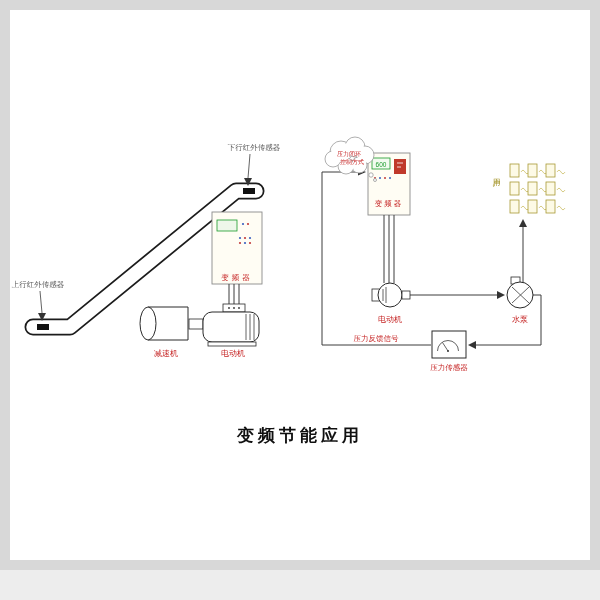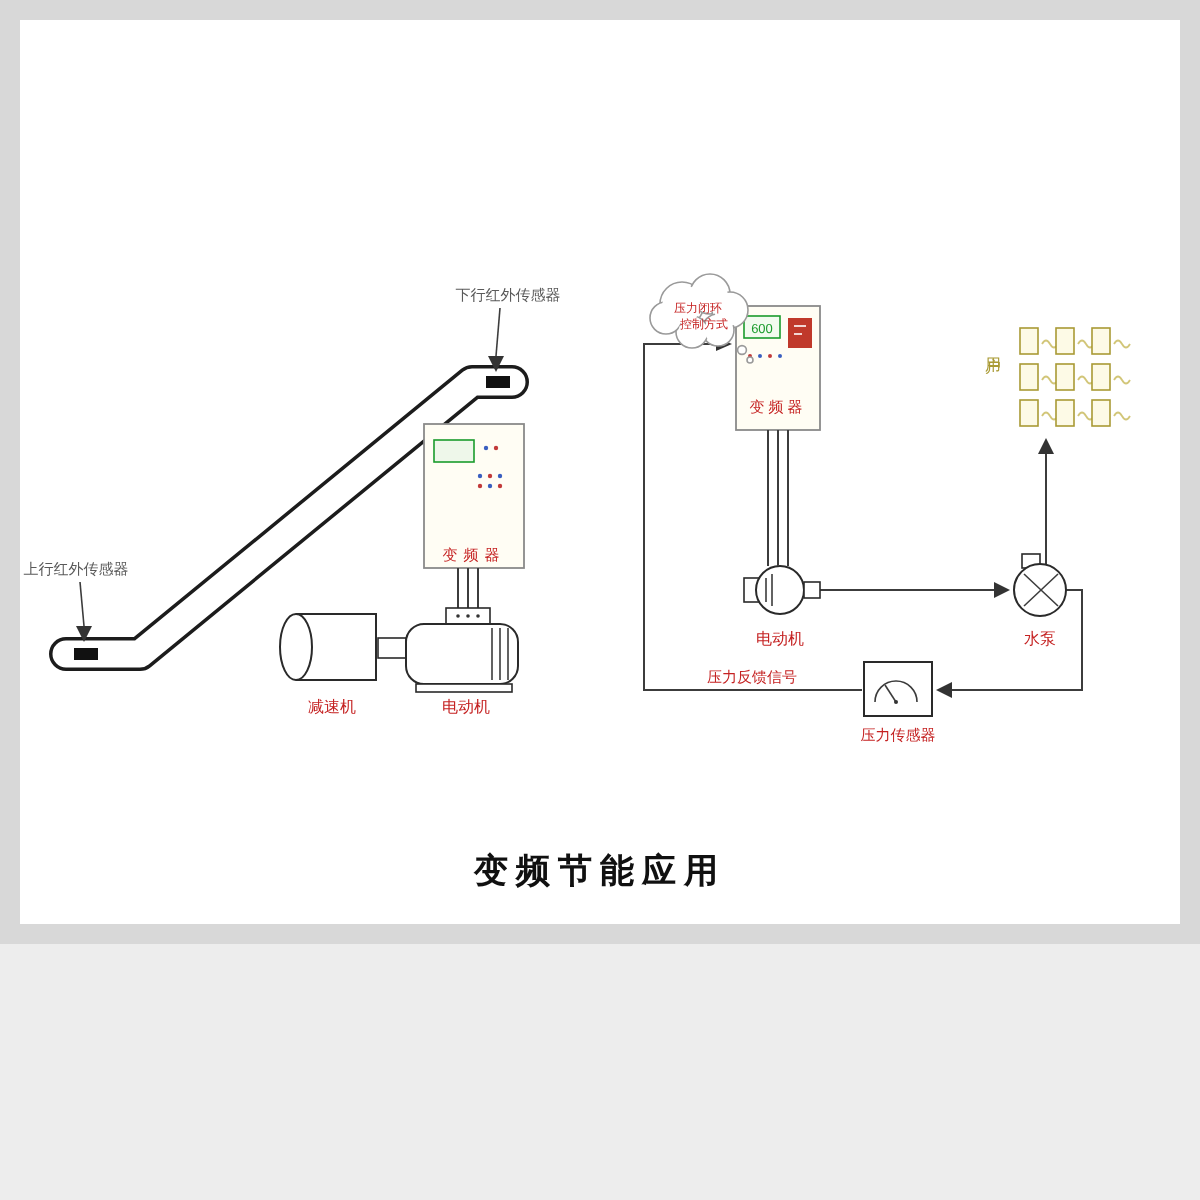--- a/index.html
+++ b/index.html
@@ -1,17 +1,17 @@
 <!DOCTYPE html>
 <html style="--frame-gray: #d8d8d8; --label-red: #c52222; --display-green: #1a9b2c; --user-olive: #a99a35; --brand-red: #c0392b;"><head>
 <meta charset="utf-8">
 <style>
   html,body{margin:0;padding:0;background:#ededed;}
   .canvas{
-    position:relative;width:600px;height:472px;background:#ffffff;
+    position:relative;width:600px;height:570px;background:#ffffff;
     box-sizing:border-box;border:10px solid var(--frame-gray,#d8d8d8);
     outline:1px solid #c6c6c6;overflow:hidden;
     font-family:"Liberation Sans",sans-serif;
   }
   .canvas svg{position:absolute;left:-10px;top:-10px;}
   text{font-family:"Liberation Sans",sans-serif;}
   .red{fill:var(--label-red,#c52222);}
   .gray{fill:#5a5a5a;}
   .green{fill:var(--display-green,#1a9b2c);}
   .olive{fill:var(--user-olive,#a99a35);}

